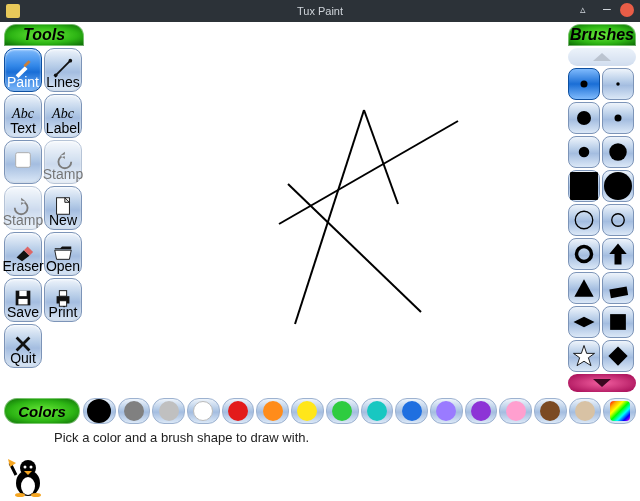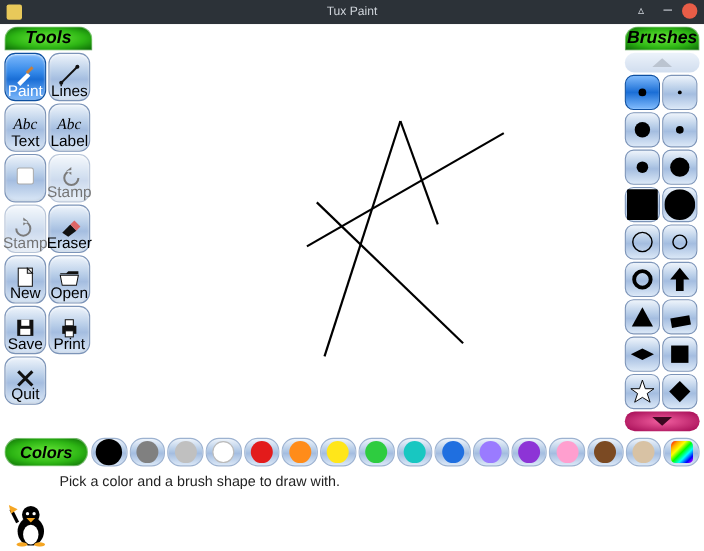--- a/index.html
+++ b/index.html
@@ -117,31 +117,31 @@
           <span class="lbl">Stamp</span>
         </div>
         <div class="tile disabled">
           <svg width="22" height="22" viewBox="0 0 24 24">
             <path d="M10 6a8 8 0 11-8 8h2a6 6 0 106-6v3l5-4-5-4z" fill="#111"></path>
           </svg>
           <span class="lbl">Stamp</span>
         </div>
         <div class="tile">
           <svg width="22" height="22" viewBox="0 0 24 24">
+            <rect x="5" y="3" width="14" height="18" fill="#fff" stroke="#111"></rect>
+            <polygon points="14,3 19,8 14,8" fill="#ddd" stroke="#111"></polygon>
+          </svg>
+          <span class="lbl">New</span>
+        </div>
+        <div class="tile">
+          <svg width="22" height="22" viewBox="0 0 24 24">
             <polygon points="5,18 13,10 19,16 11,22" fill="#111"></polygon>
             <polygon points="13,10 17,6 23,12 19,16" fill="#d66"></polygon>
           </svg>
           <span class="lbl">Eraser</span>
-        </div>
-        <div class="tile">
-          <svg width="22" height="22" viewBox="0 0 24 24">
-            <rect x="5" y="3" width="14" height="18" fill="#fff" stroke="#111"></rect>
-            <polygon points="14,3 19,8 14,8" fill="#ddd" stroke="#111"></polygon>
-          </svg>
-          <span class="lbl">New</span>
         </div>
         <div class="tile">
           <svg width="22" height="22" viewBox="0 0 24 24">
             <path d="M3 8h6l2-2h10v3H3z" fill="#111"></path>
             <path d="M3 10h18l-2 10H5z" fill="#fff" stroke="#111"></path>
           </svg>
           <span class="lbl">Open</span>
         </div>
         <div class="tile">
           <svg width="22" height="22" viewBox="0 0 24 24">

